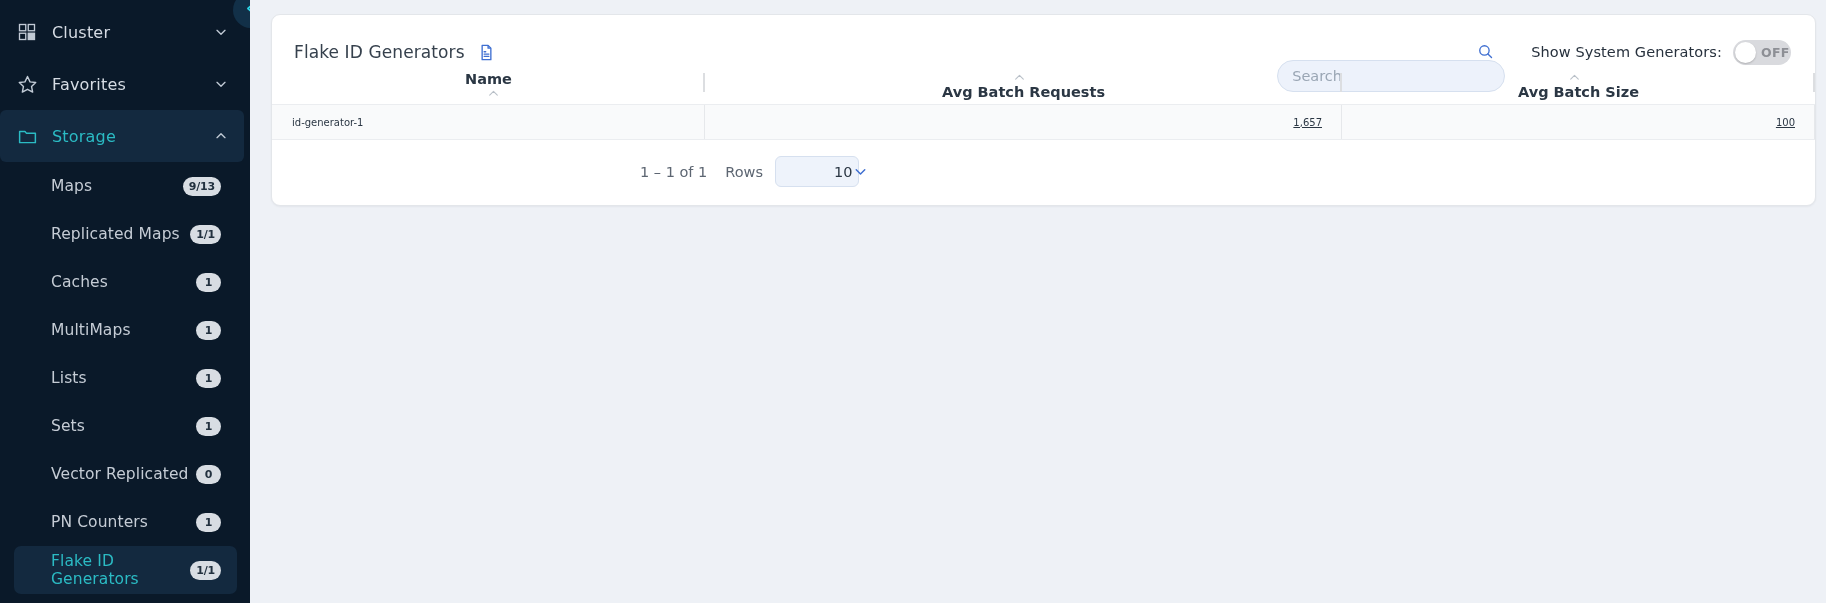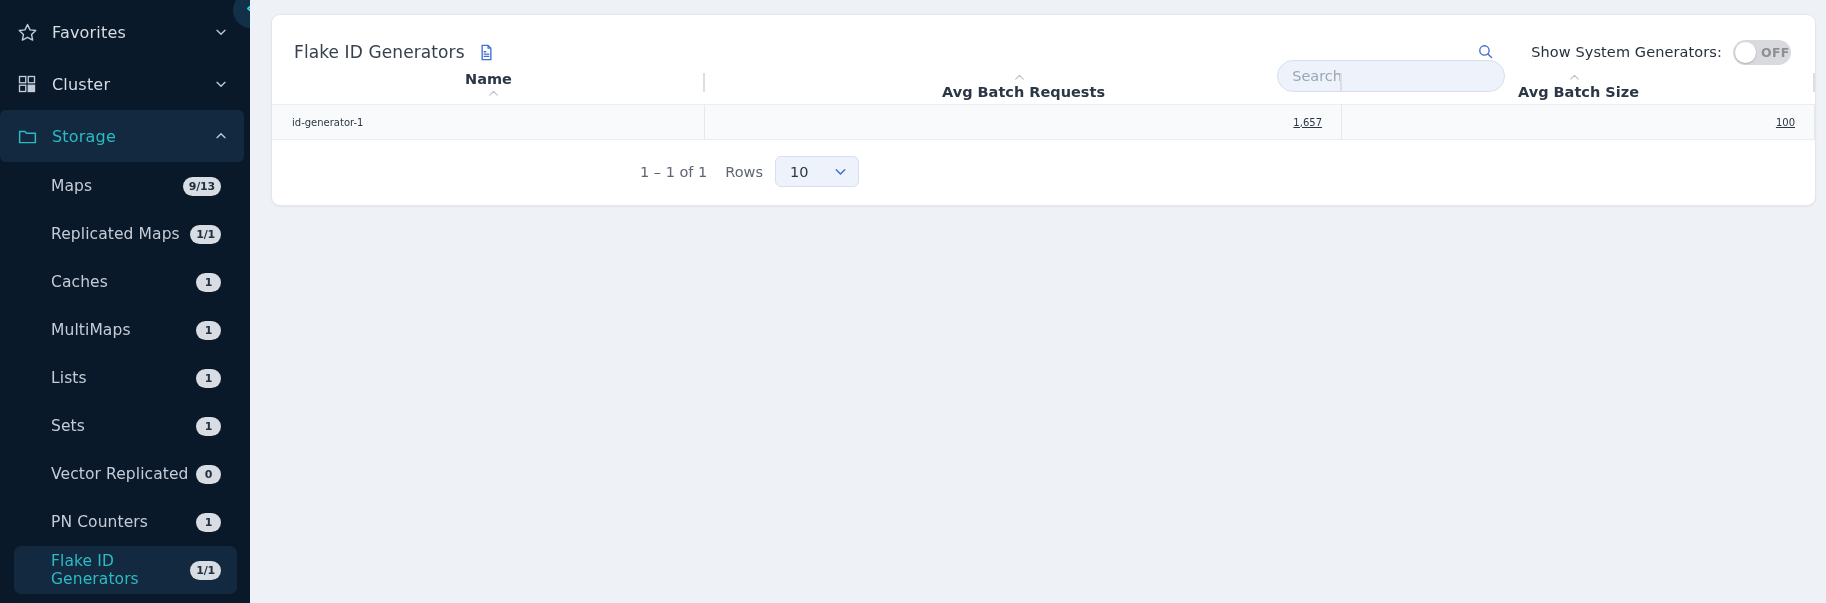--- a/index.html
+++ b/index.html
@@ -295,63 +295,64 @@
     background: #eef3fb;
     display: flex;
     align-items: center;
     padding: 0 9px 0 14px;
     cursor: pointer;
   }
   .rows-value {
     font-size: 14.5px;
     color: #2b3744;
     flex: 1;
+    margin-left: 44px;
   }
   .rows-chev { color: #3f6fd1; display: flex; align-items: center; }
 </style>
 </head>
 <body>
 
 <div class="app">
 
   <aside class="sidebar">
 
     <div class="collapse-btn">
       <span>
         <svg width="19" height="19" viewBox="0 0 24 24" fill="none" stroke="currentColor" stroke-width="2.2" stroke-linecap="round" stroke-linejoin="round">
           <polyline points="13,17 7.5,12 13,7"></polyline>
           <polyline points="18.5,17 13,12 18.5,7"></polyline>
         </svg>
-      </span>
-    </div>
-
-    <div class="nav-group">
-      <span class="nav-ico">
-        <svg width="21" height="21" viewBox="0 0 24 24" fill="none" stroke="currentColor" stroke-width="1.6" stroke-linejoin="round">
-          <polygon points="12,2.8 14.9,9 21.4,9.7 16.6,14.2 17.9,20.7 12,17.5 6.1,20.7 7.4,14.2 2.6,9.7 9.1,9"></polygon>
-        </svg>
-      </span>
-      <span class="nav-label">Favorites</span>
-      <span class="chev">
-        <svg width="16" height="16" viewBox="0 0 24 24" fill="none" stroke="currentColor" stroke-width="2" stroke-linecap="round" stroke-linejoin="round">
-            <polyline points="6,9.5 12,15.5 18,9.5"></polyline>
-          </svg>
       </span>
     </div>
 
     <div class="nav-group">
       <span class="nav-ico">
         <svg width="20" height="20" viewBox="0 0 24 24" fill="none" stroke="currentColor" stroke-width="1.6">
           <rect x="3" y="3" width="7.5" height="7.5"></rect>
           <rect x="13.5" y="3" width="7.5" height="7.5"></rect>
           <rect x="3" y="13.5" width="7.5" height="7.5"></rect>
           <rect x="13.5" y="13.5" width="7.5" height="7.5" fill="currentColor"></rect>
         </svg>
       </span>
       <span class="nav-label">Cluster</span>
+      <span class="chev">
+        <svg width="16" height="16" viewBox="0 0 24 24" fill="none" stroke="currentColor" stroke-width="2" stroke-linecap="round" stroke-linejoin="round">
+            <polyline points="6,9.5 12,15.5 18,9.5"></polyline>
+          </svg>
+      </span>
+    </div>
+
+    <div class="nav-group">
+      <span class="nav-ico">
+        <svg width="21" height="21" viewBox="0 0 24 24" fill="none" stroke="currentColor" stroke-width="1.6" stroke-linejoin="round">
+          <polygon points="12,2.8 14.9,9 21.4,9.7 16.6,14.2 17.9,20.7 12,17.5 6.1,20.7 7.4,14.2 2.6,9.7 9.1,9"></polygon>
+        </svg>
+      </span>
+      <span class="nav-label">Favorites</span>
       <span class="chev">
         <svg width="16" height="16" viewBox="0 0 24 24" fill="none" stroke="currentColor" stroke-width="2" stroke-linecap="round" stroke-linejoin="round">
             <polyline points="6,9.5 12,15.5 18,9.5"></polyline>
           </svg>
       </span>
     </div>
 
     <div class="nav-group active">
       <span class="nav-ico">
         <svg width="21" height="21" viewBox="0 0 24 24" fill="none" stroke="currentColor" stroke-width="1.7" stroke-linejoin="round">

